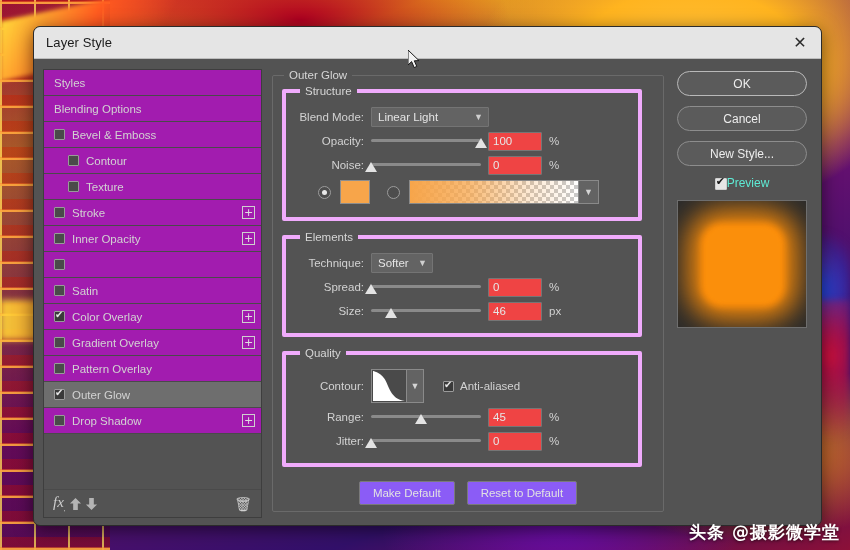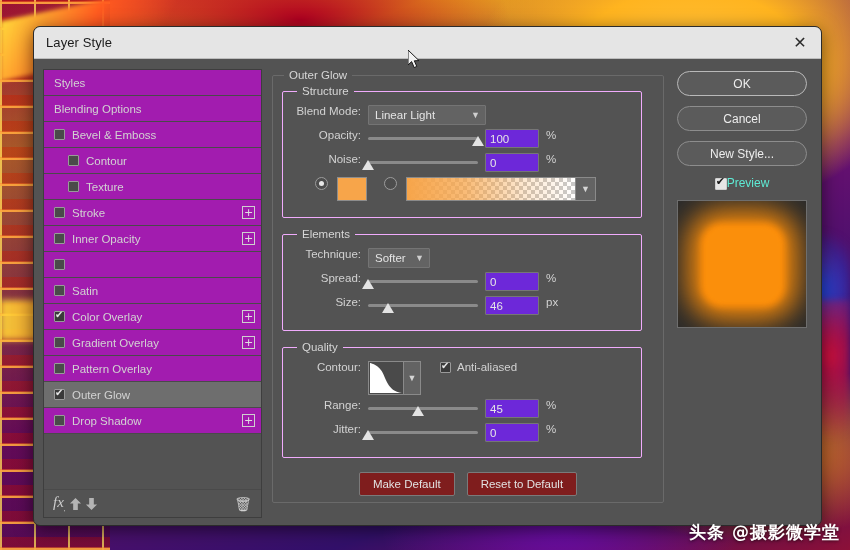--- a/index.html
+++ b/index.html
@@ -115,26 +115,26 @@
   }
   .fx-ico { font-style: italic; font-family: "Liberation Serif", serif;
     font-size: 15px; color: #cfcfcf; cursor: pointer; }
   .arr { width: 13px; height: 14px; cursor: pointer; }
   .trash { margin-left: auto; font-size: 14px; color: #cfcfcf; cursor: pointer;
     font-family: "DejaVu Sans", sans-serif; }
 
   
   .mid-col { flex: 1; padding: 0 8px 0 10px; }
   fieldset.grp {
-    border: 1px solid #f0abfc; border-radius: 2px; margin: 0 12px 10px 0; padding: 8px 12px 10px 12px;
+    border: 4px solid #f0abfc; border-radius: 2px; margin: 0 12px 10px 0; padding: 8px 12px 10px 12px;
   }
   fieldset.grp > legend { color: #d6d6d6; font-size: 11.5px; padding: 0 5px; margin-left: 2px; }
   fieldset.outer { border: 1px solid #6a6a6a; padding: 4px 9px 6px 9px; margin: 0; }
 
-  .frow { display: flex; align-items: flex-start; height: 24px; gap: 7px; }
+  .frow { display: flex; align-items: center; height: 24px; gap: 7px; }
   .flabel { color: #d2d2d2; font-size: 11.5px; text-align: right; }
   .flabel.w80 { width: 66px; }
 
   select.ps {
     appearance: none; -webkit-appearance: none;
     background: #636363; color: #e4e4e4; border: 1px solid #747474;
     font-size: 11.5px; height: 20px; padding: 0 22px 0 6px;
     font-family: "Liberation Sans", sans-serif; border-radius: 1px; cursor: pointer;
   }
   .selwrap { position: relative; display: inline-block; }
@@ -145,21 +145,21 @@
 
   .slider { position: relative; width: 110px; height: 20px; flex: 0 0 auto; }
   .slider .track { position: absolute; left: 0; right: 0; top: 8px; height: 3px;
      background: #8a8a8a; border-radius: 2px; }
   .slider .knob {
     position: absolute; top: 7px; width: 0; height: 0;
     border-left: 6px solid transparent; border-right: 6px solid transparent;
     border-bottom: 10px solid #e3e3e3; transform: translateX(-6px); cursor: pointer;
   }
   input.num {
-    width: 54px; height: 19px; background: #6d28d9; border: 1px solid #767676;
+    width: 54px; height: 19px; background: #ef4444; border: 1px solid #767676;
     color: #e6e6e6; font-size: 11.5px; padding: 0 4px; font-family: "Liberation Sans", sans-serif;
     border-radius: 1px;
   }
   .unit { color: #d2d2d2; font-size: 11.5px; width: 16px; }
 
   .radio { width: 13px; height: 13px; border-radius: 50%; border: 1px solid #9c9c9c;
     background: #4d4d4d; position: relative; cursor: pointer; flex: 0 0 auto; }
   .radio.on::after { content:""; position:absolute; left:3px; top:3px; width:5px; height:5px;
     border-radius: 50%; background: #e8e8e8; }
   .swatch { width: 30px; height: 24px; border: 1px solid #8d8d8d; cursor: pointer; flex:0 0 auto; }
@@ -176,21 +176,21 @@
 
   .contour-box { width: 36px; height: 34px; border: 1px solid #8a8a8a; background: #4a4a4a;
      cursor: pointer; display:block; }
   .contour-arrow { width: 17px; height: 34px; border: 1px solid #8a8a8a; border-left: 0;
      background: #636363; display:flex; align-items:center; justify-content:center;
      color:#d5d5d5; font-size:9px; cursor: pointer; }
   .chk-inline { display: flex; align-items: center; gap: 6px; margin-left: 12px;
      color: #d2d2d2; font-size: 11.5px; }
 
   .defaults-row { display: flex; gap: 12px; justify-content: center; margin-top: 14px; }
-  .btn-def { background: #7f1d1d; border: 1px solid #7a7a7a; color: #e2e2e2;
+  .btn-def { background: #8b5cf6; border: 1px solid #7a7a7a; color: #e2e2e2;
     font-size: 11.5px; padding: 5px 13px; border-radius: 2px; cursor: pointer;
     font-family: "Liberation Sans", sans-serif; }
 
   
   .right-col { width: 140px; padding-top: 2px; display: flex; flex-direction: column;
      align-items: center; gap: 10px; }
   .btn-pill {
     width: 130px; height: 25px; border-radius: 13px;
     background: #5b5b5b; border: 1px solid #b9b9b9; color: #ededed;
     font-size: 12px; cursor: pointer; font-family: "Liberation Sans", sans-serif;

